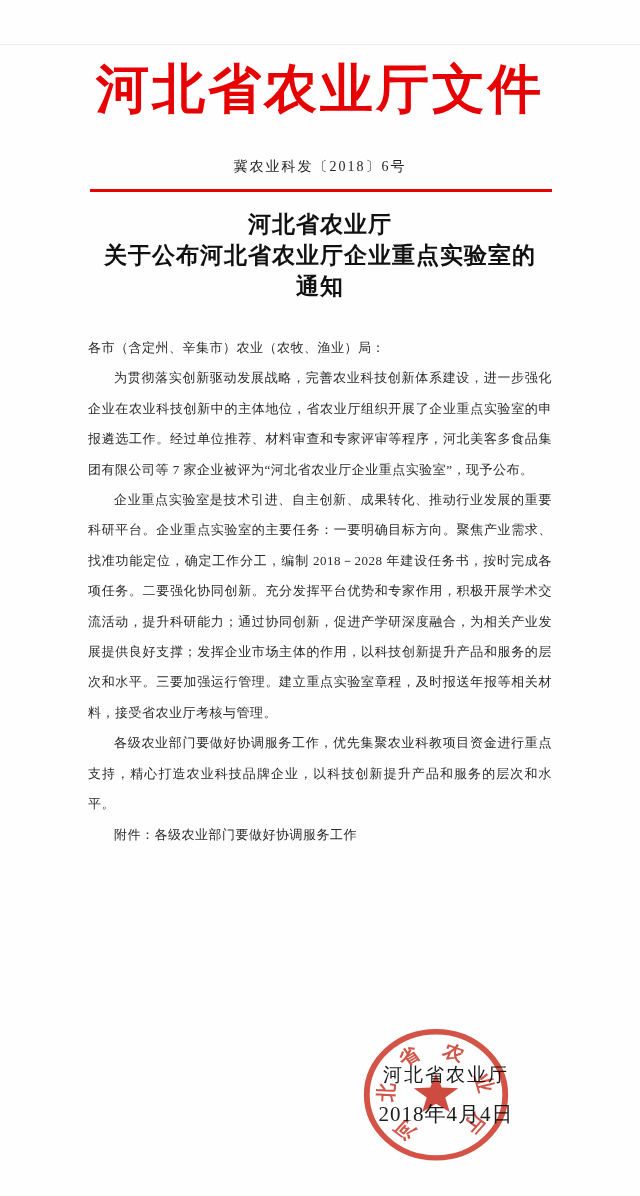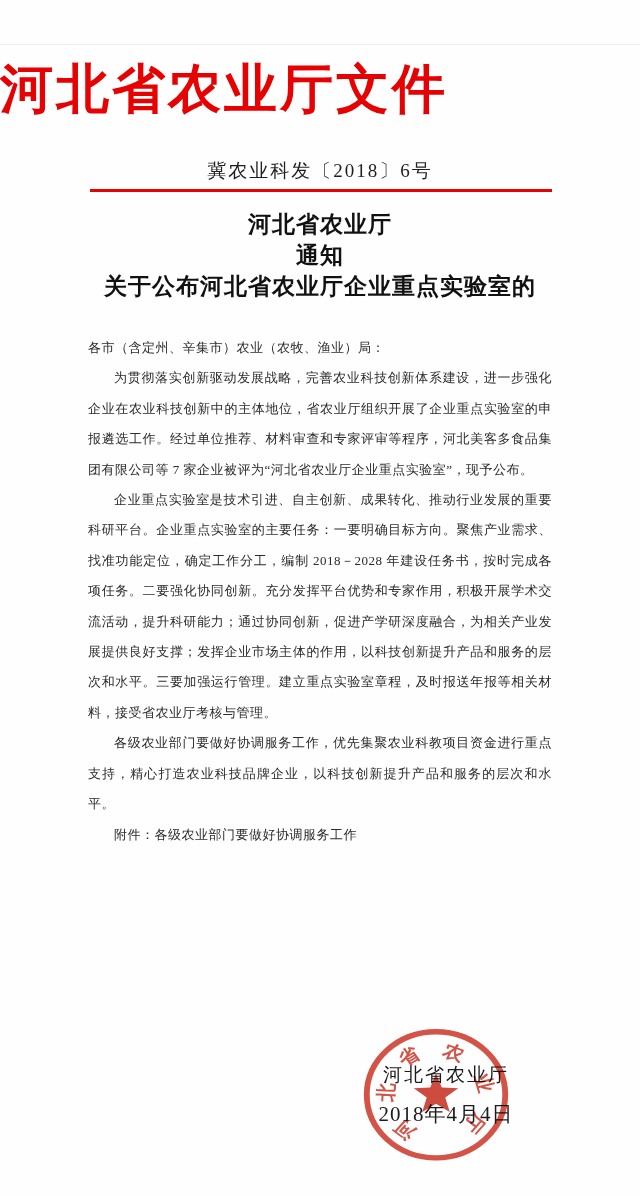--- a/index.html
+++ b/index.html
@@ -10,29 +10,29 @@
     background: #fefefe;
     overflow: hidden;
     font-family: "Liberation Serif", "DejaVu Serif", serif;
   }
   .top-line {
     position: absolute; top: 44px; left: 0;
     width: 100%; height: 1px; background: #ececec;
   }
   .org-title {
     position: absolute; top: 54px; left: 0; width: 100%;
-    margin: 0; 
+    margin: 0; text-align: center;
     font-size: 53px; font-weight: bold;
     color: #e60202; letter-spacing: 3px;
     white-space: nowrap;
     font-family: Liberation Mono, monospace;
   }
   .doc-number {
     position: absolute; top: 158px; left: 0; width: 100%;
-    text-align: center; font-size: 19px; color: #1f1f1f;
+    text-align: center; font-size: 14px; color: #1f1f1f;
     letter-spacing: 2px;
   }
   .red-rule {
     position: absolute; top: 189px; left: 90px;
     width: 462px; height: 3px; background: #e60202;
   }
   .doc-title {
     position: absolute; top: 209px; left: 40px; width: 560px;
     text-align: center; font-size: 23px; font-weight: bold;
     color: #111; line-height: 31px; letter-spacing: 1px;
@@ -71,22 +71,22 @@
   <div class="top-line"></div>
 
   <h1 class="org-title">河北省农业厅文件</h1>
 
   <div class="doc-number">冀农业科发〔2018〕6号</div>
 
   <div class="red-rule"></div>
 
   <div class="doc-title">
     <div>河北省农业厅</div>
+    <div>关于公布河北省农业厅企业重点实验室的</div>
     <div>通知</div>
-    <div>关于公布河北省农业厅企业重点实验室的</div>
   </div>
 
   <div class="body-text">
     <p class="salutation">各市（含定州、辛集市）农业（农牧、渔业）局：</p>
     <p class="para">为贯彻落实创新驱动发展战略，完善农业科技创新体系建设，进一步强化企业在农业科技创新中的主体地位，省农业厅组织开展了企业重点实验室的申报遴选工作。经过单位推荐、材料审查和专家评审等程序，河北美客多食品集团有限公司等 7 家企业被评为“河北省农业厅企业重点实验室”，现予公布。</p>
     <p class="para">企业重点实验室是技术引进、自主创新、成果转化、推动行业发展的重要科研平台。企业重点实验室的主要任务：一要明确目标方向。聚焦产业需求、找准功能定位，确定工作分工，编制 2018－2028 年建设任务书，按时完成各项任务。二要强化协同创新。充分发挥平台优势和专家作用，积极开展学术交流活动，提升科研能力；通过协同创新，促进产学研深度融合，为相关产业发展提供良好支撑；发挥企业市场主体的作用，以科技创新提升产品和服务的层次和水平。三要加强运行管理。建立重点实验室章程，及时报送年报等相关材料，接受省农业厅考核与管理。</p>
     <p class="para">各级农业部门要做好协调服务工作，优先集聚农业科教项目资金进行重点支持，精心打造农业科技品牌企业，以科技创新提升产品和服务的层次和水平。</p>
     <p class="attachment">附件：各级农业部门要做好协调服务工作</p>
   </div>
 

